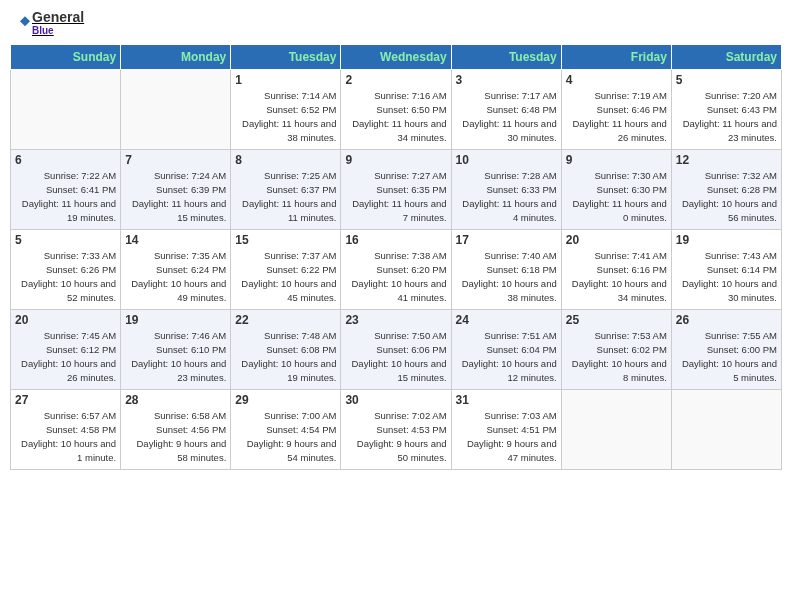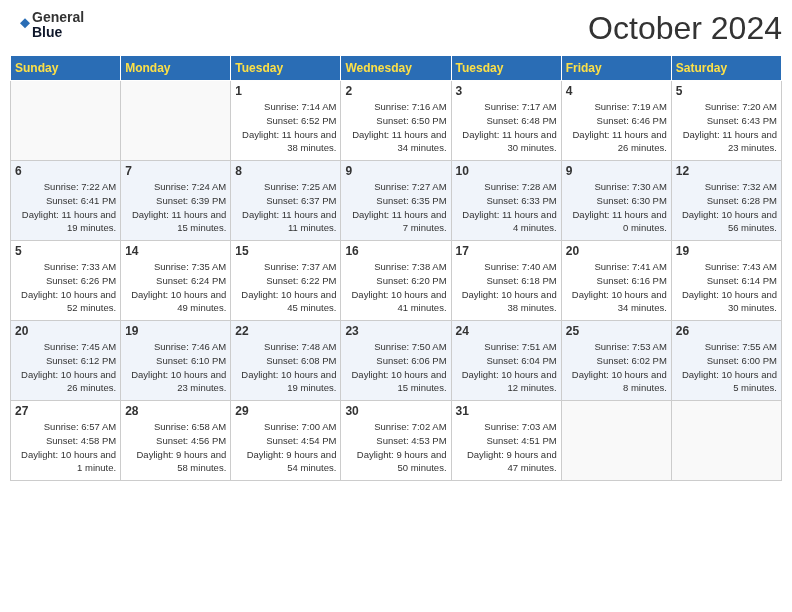--- a/index.html
+++ b/index.html
@@ -5,43 +5,44 @@
     * { box-sizing: border-box; margin: 0; padding: 0; }
     body {
       font-family: Arial, sans-serif;
       background: #fff;
       width: 792px;
       min-height: 612px;
       padding: 10px;
     }
     .header {
       display: flex;
-      justify-content: space-between;
+      justify-content: flex-start;
       align-items: flex-start;
       margin-bottom: 8px;
+      text-decoration: underline;
     }
     .logo {
       display: flex;
       align-items: center;
       gap: 2px;
     }
     .logo-text {
       display: flex;
       flex-direction: column;
       line-height: 1.1;
     }
     .logo-general {
       font-size: 14px;
       font-weight: bold;
       color: #333;
     }
     .logo-blue {
-      font-size: 14px;
-      font-weight: bold;
-      color: #0f172a;
+      font-size: 10px;
+      font-weight: bold;
+      color: #4c1d95;
     }
     .logo-icon {
       width: 20px;
       height: 20px;
     }
     .title-block {
       text-align: right;
     }
     .month-title {
       font-size: 32px;
@@ -52,23 +53,23 @@
       font-size: 14px;
       color: #555;
     }
     .calendar {
       width: 100%;
       border-collapse: collapse;
       font-size: 10.5px;
     }
     .calendar th {
       background: #2a6db5;
-      color: #fde047;
+      color: #86efac;
       padding: 5px 4px;
-      text-align: left;
+      text-align: right;
       font-size: 12px;
       font-weight: bold;
       border: 1px solid #fff;
     }
     .calendar td {
       border: 1px solid #ccc;
       vertical-align: top;
       padding: 3px 4px;
       width: calc(100% / 7);
       height: 80px;
@@ -103,21 +104,20 @@
   <div class="logo">
     <svg class="logo-icon" viewBox="0 0 24 24">
       <polygon points="18,4 24,10 18,16 12,10" fill="#2a6db5"></polygon>
     </svg>
     <div class="logo-text">
       <span class="logo-general">General</span>
       <span class="logo-blue">Blue</span>
     </div>
   </div>
   <div class="title-block">
-    <div class="month-title">October 2024</div>
   </div>
 </div>
 
 <table class="calendar">
   <thead>
     <tr>
     <th>Sunday</th>
         <th>Monday</th>
         <th>Tuesday</th>
         <th>Wednesday</th>

